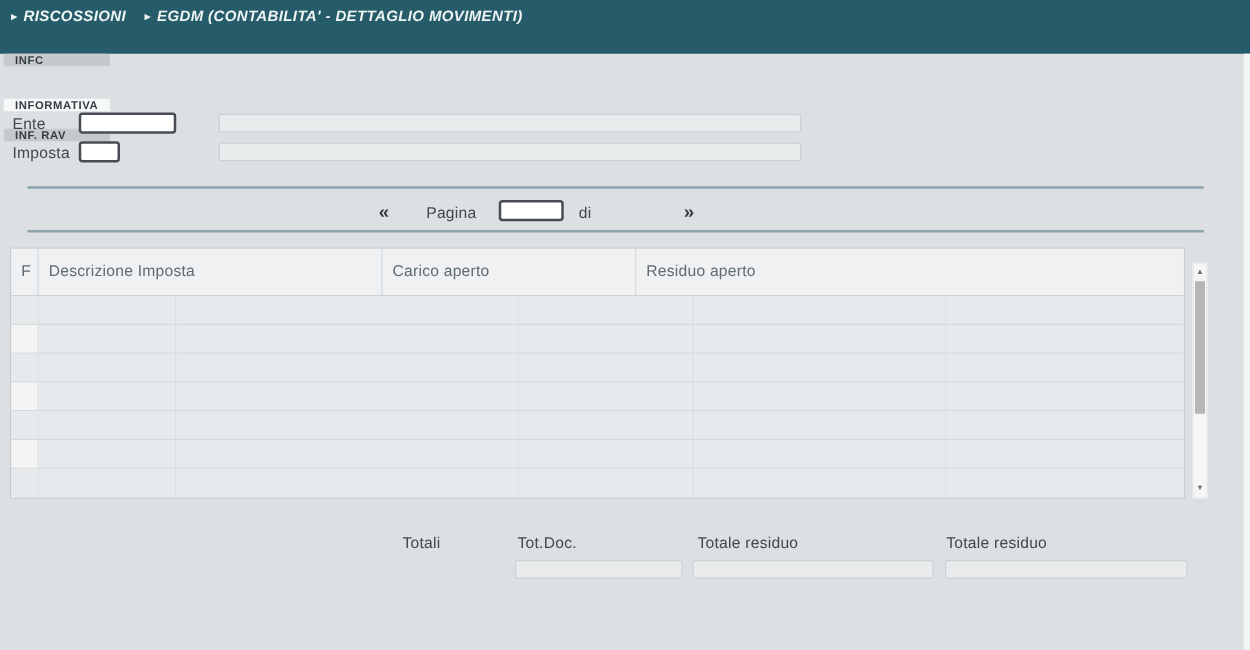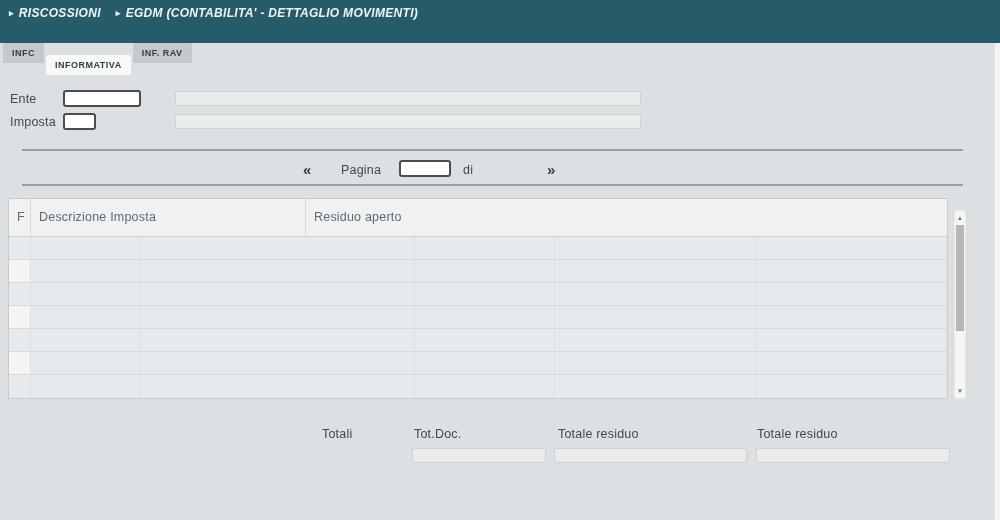--- a/index.html
+++ b/index.html
@@ -10,21 +10,21 @@
     font-family:"Liberation Sans", sans-serif;
     color:#3e4950;
   }
   
   .topbar { position:absolute; left:0; top:0; width:1000px; height:43px; background:var(--header-bg,#265c69); }
   .breadcrumb { position:absolute; left:9px; top:6px; display:flex; gap:15px;
     color:#eef3f4; font-size:12px; font-style:italic; font-weight:bold; letter-spacing:.3px; }
   .crumb { display:flex; align-items:center; gap:5px; white-space:nowrap; }
   .crumb .arrow { font-size:9px; font-style:normal; line-height:1; }
   
-  .tabs { position:absolute; left:3px; top:43px; height:36px; display:flex; gap:2px; }
+  .tabs { position:absolute; left:3px; top:43px; height:36px; display:flex; gap:14px;flex-direction:column; }
   .tab { height:20px; padding:0 9px; background:var(--tab-inactive-bg,#c6c9cc); color:#323d44;
     font-size:9px; font-weight:bold; letter-spacing:.5px; display:flex; align-items:center;
     border-radius:2px 2px 0 0; cursor:pointer; white-space:nowrap; }
   .tab.active { background:var(--tab-active-bg,#f7f8f8);margin-top:12px; }
   
   .lbl { position:absolute; font-size:12.5px; color:#3e4950; letter-spacing:.2px; white-space:nowrap; }
   
   .edit { position:absolute; background:#ffffff; border:2px solid #474d52; border-radius:3px;
     height:17px; font-size:11px; padding:0 3px; font-family:"Liberation Sans",sans-serif; color:#2c343a; outline:none; }
   
@@ -97,20 +97,21 @@
   <input class="edit" style="left: 399px; top: 160px; width: 52px;" value="">
   <div class="lbl" style="left:463px; top:163px;text-align:right;">di</div>
   <div class="lbl" style="left:495px; top:163px;"></div>
   <div class="pager-arrow" style="left:547px; top:162px;">»</div>
   <div class="rule" style="top:184px;"></div>
 
   <div class="grid">
     <div class="thead">
       <div class="hcell c0">F</div>
       <div class="hcell c2">Descrizione Imposta</div>
+      <div class="hcell c4">Carico aperto</div>
       <div class="hcell c5">Residuo aperto</div>
     </div>
     <div id="tbody">
         <div class="trow">
           <div class="tcell c0"></div>
           <div class="tcell c1"></div>
           <div class="tcell c2"></div>
           <div class="tcell c3"></div>
           <div class="tcell c4"></div>
           <div class="tcell c5"></div>

